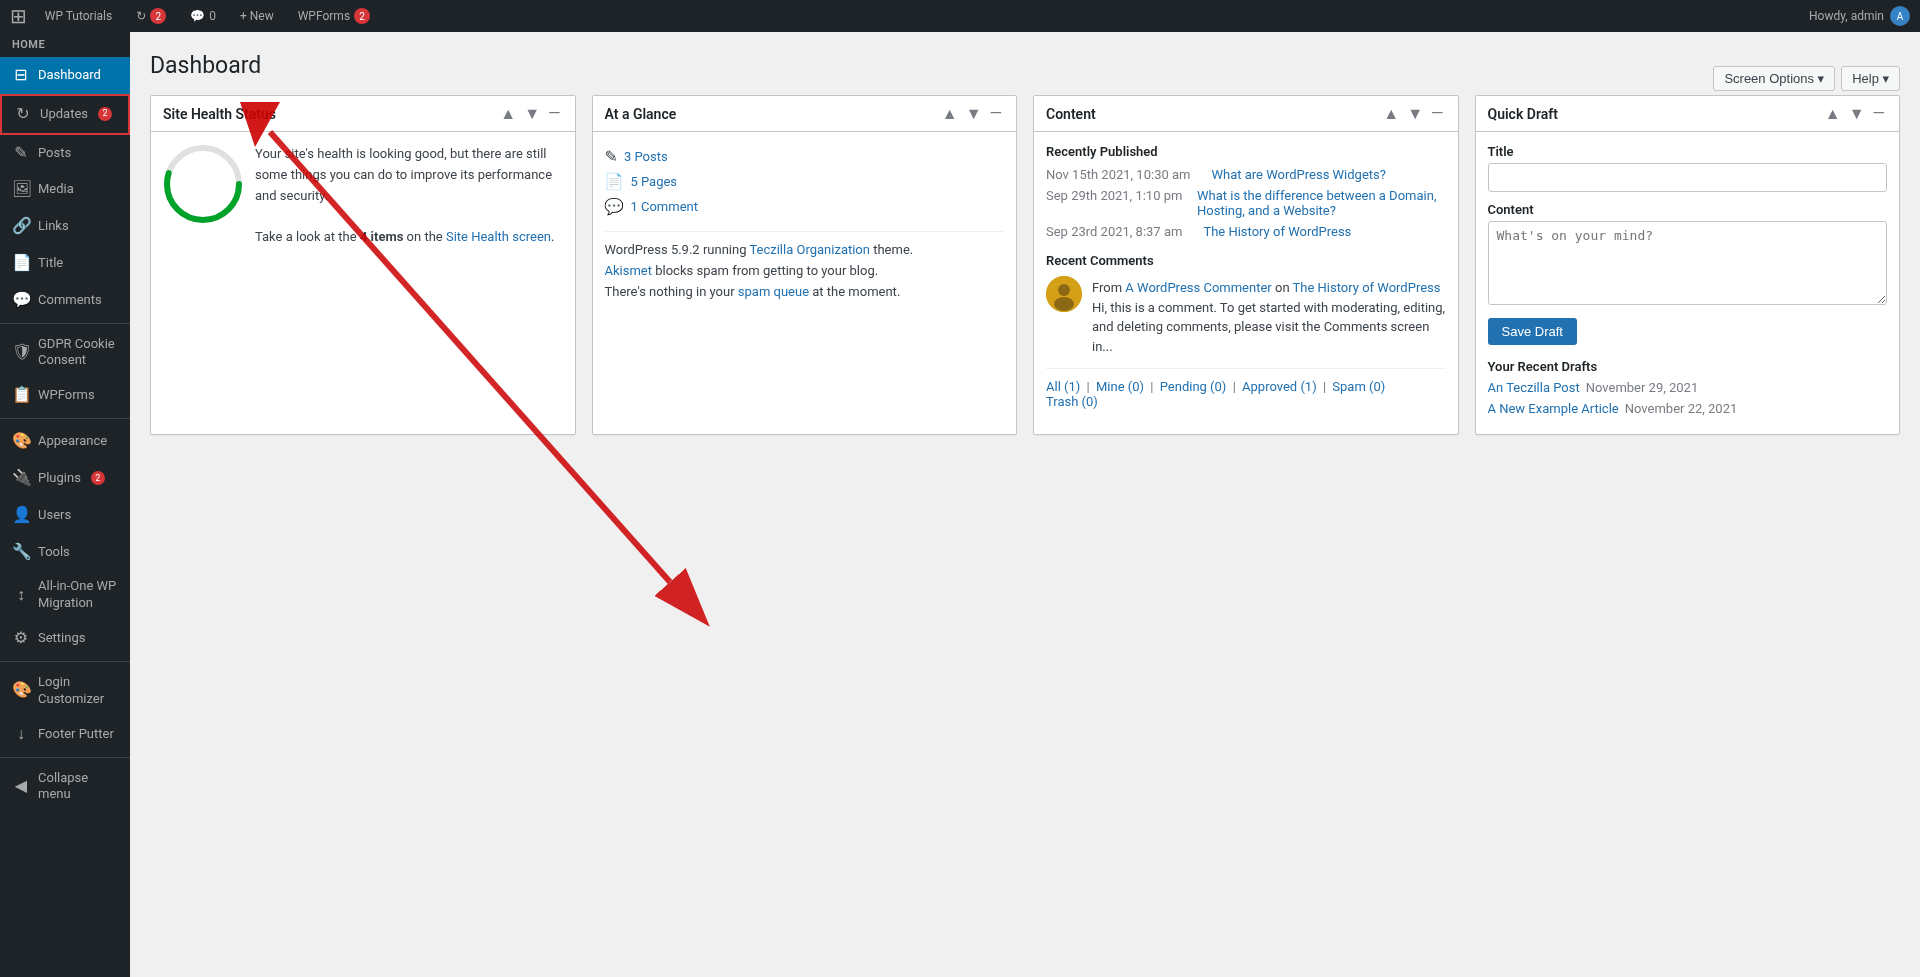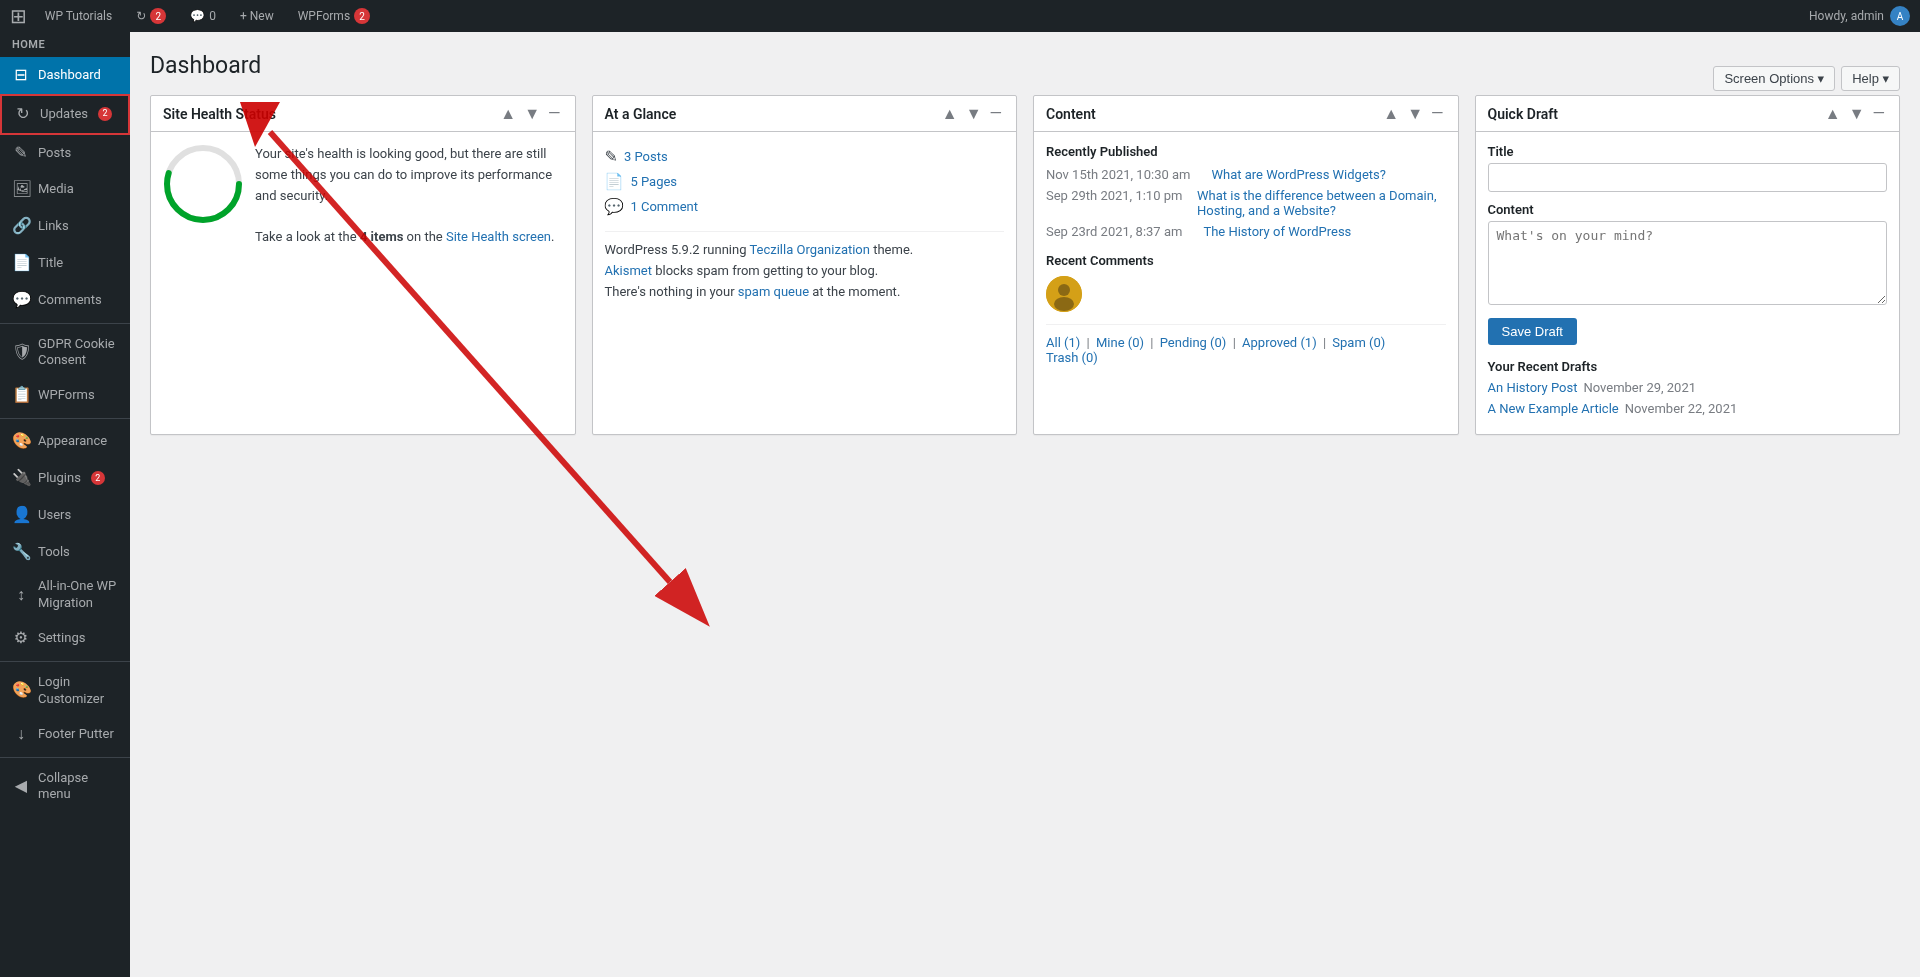--- a/index.html
+++ b/index.html
@@ -475,20 +475,26 @@
               <div class="activity-section-title">Recent Comments</div>
               <div class="comment-item">
                 <div class="comment-avatar">
 
                   <svg width="36" height="36" viewBox="0 0 36 36">
                     <circle cx="18" cy="18" r="18" fill="#d4a017"></circle>
                     <circle cx="18" cy="14" r="6" fill="#8b6914"></circle>
                     <ellipse cx="18" cy="28" rx="10" ry="7" fill="#8b6914"></ellipse>
                   </svg>
                 </div>
+                <div class="comment-content">
+                  <div class="comment-meta">
+                    <span>From </span><a href="#">A WordPress Commenter</a><span> on </span><a href="#">The History of WordPress</a>
+                  </div>
+                  <div>Hi, this is a comment. To get started with moderating, editing, and deleting comments, please visit the Comments screen in...</div>
+                </div>
               </div>
               <div class="comment-links">
                 <a href="#">All (1)</a>
                 <span>|</span>
                 <a href="#">Mine (0)</a>
                 <span>|</span>
                 <a href="#">Pending (0)</a>
                 <span>|</span>
                 <a href="#">Approved (1)</a>
                 <span>|</span>
@@ -510,21 +516,21 @@
             </div>
           </div>
           <div class="postbox-body quick-draft">
             <label>Title</label>
             <input type="text" placeholder="" style="">
             <label>Content</label>
             <textarea placeholder="What's on your mind?" style=""></textarea>
             <button class="save-draft-btn">Save Draft</button>
             <div class="recent-drafts-title">Your Recent Drafts</div>
             <div class="draft-item">
-              <a href="#">An History Post</a>
+              <a href="#">An Teczilla Post</a>
               <span class="draft-date">November 29, 2021</span>
             </div>
             <div class="draft-item">
               <a href="#">A New Example Article</a>
               <span class="draft-date">November 22, 2021</span>
             </div>
           </div>
         </div>
 
       </div>

